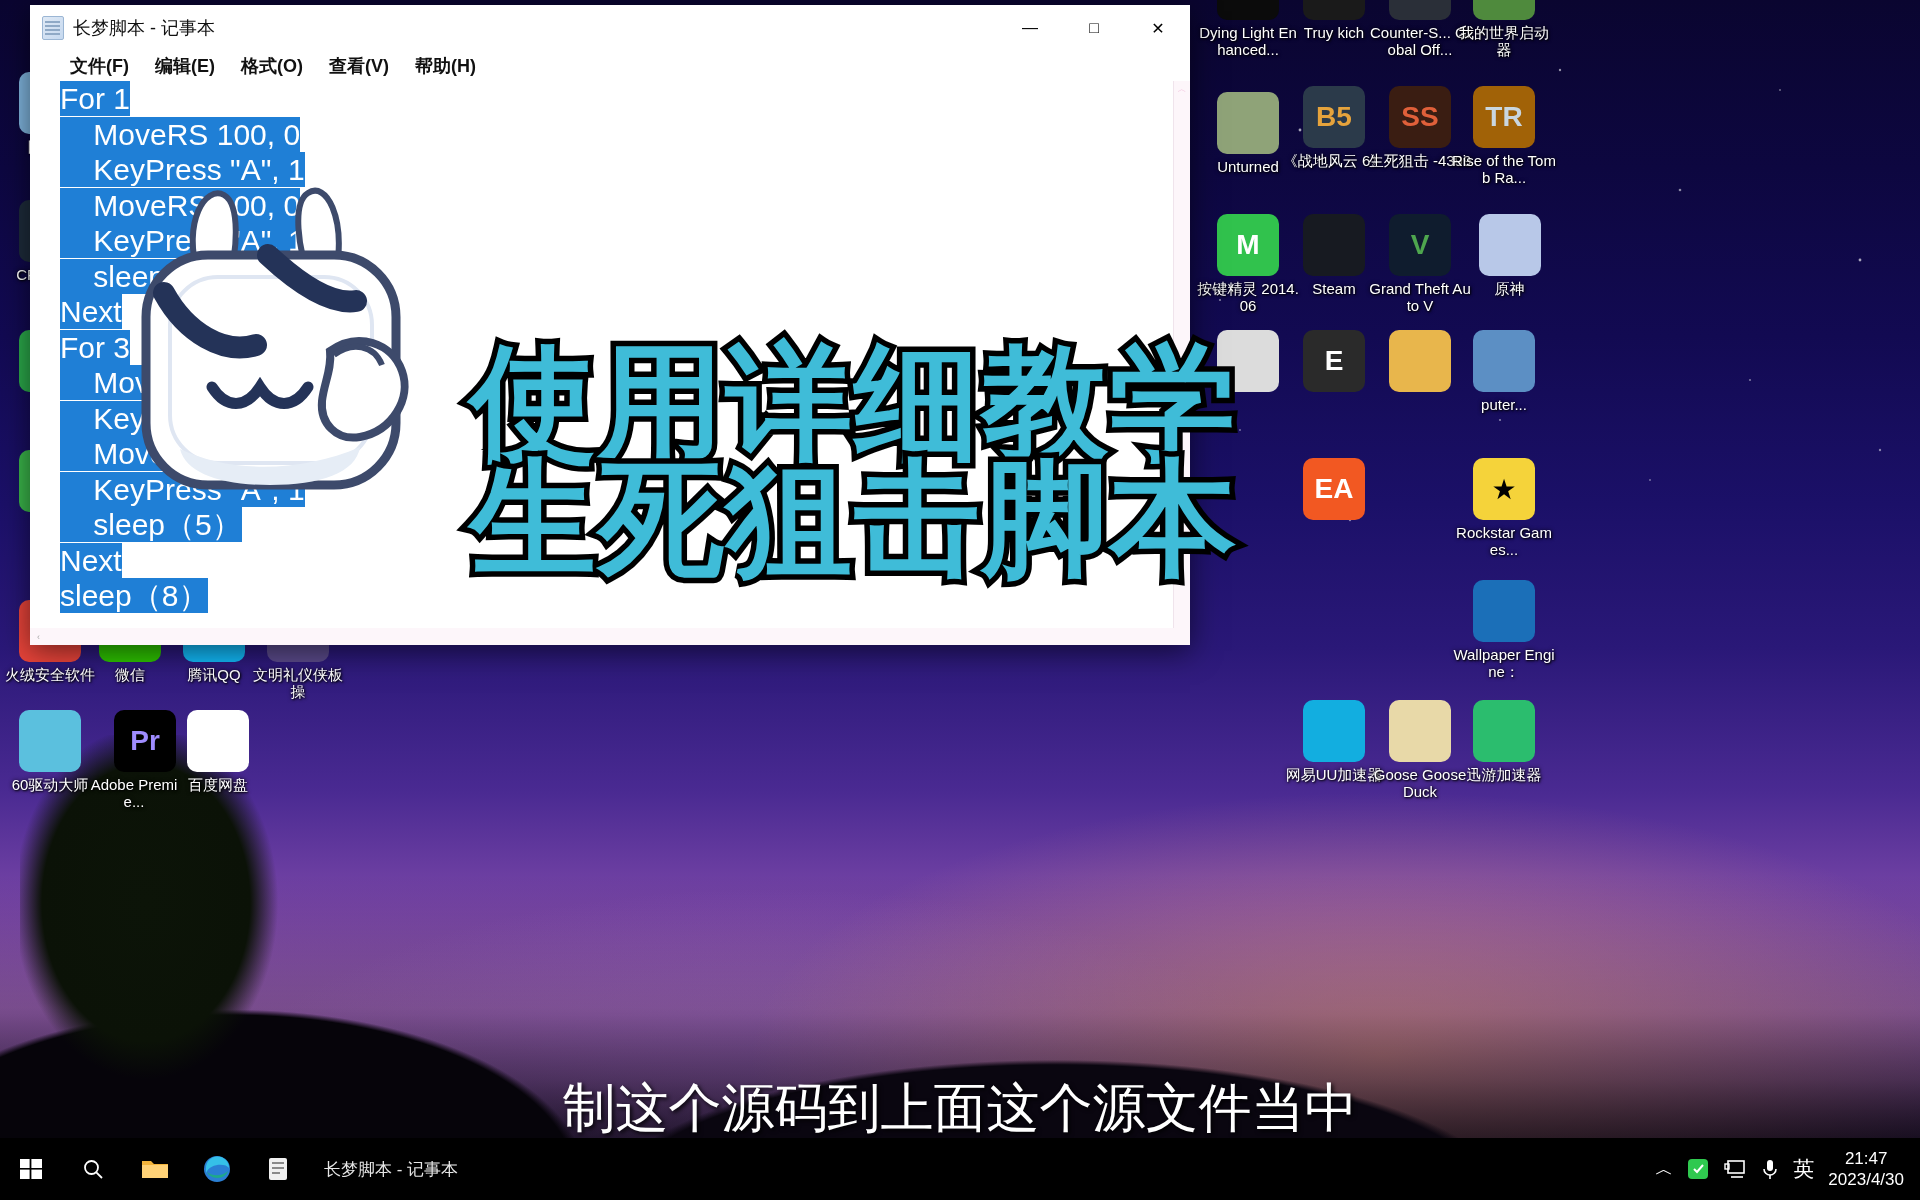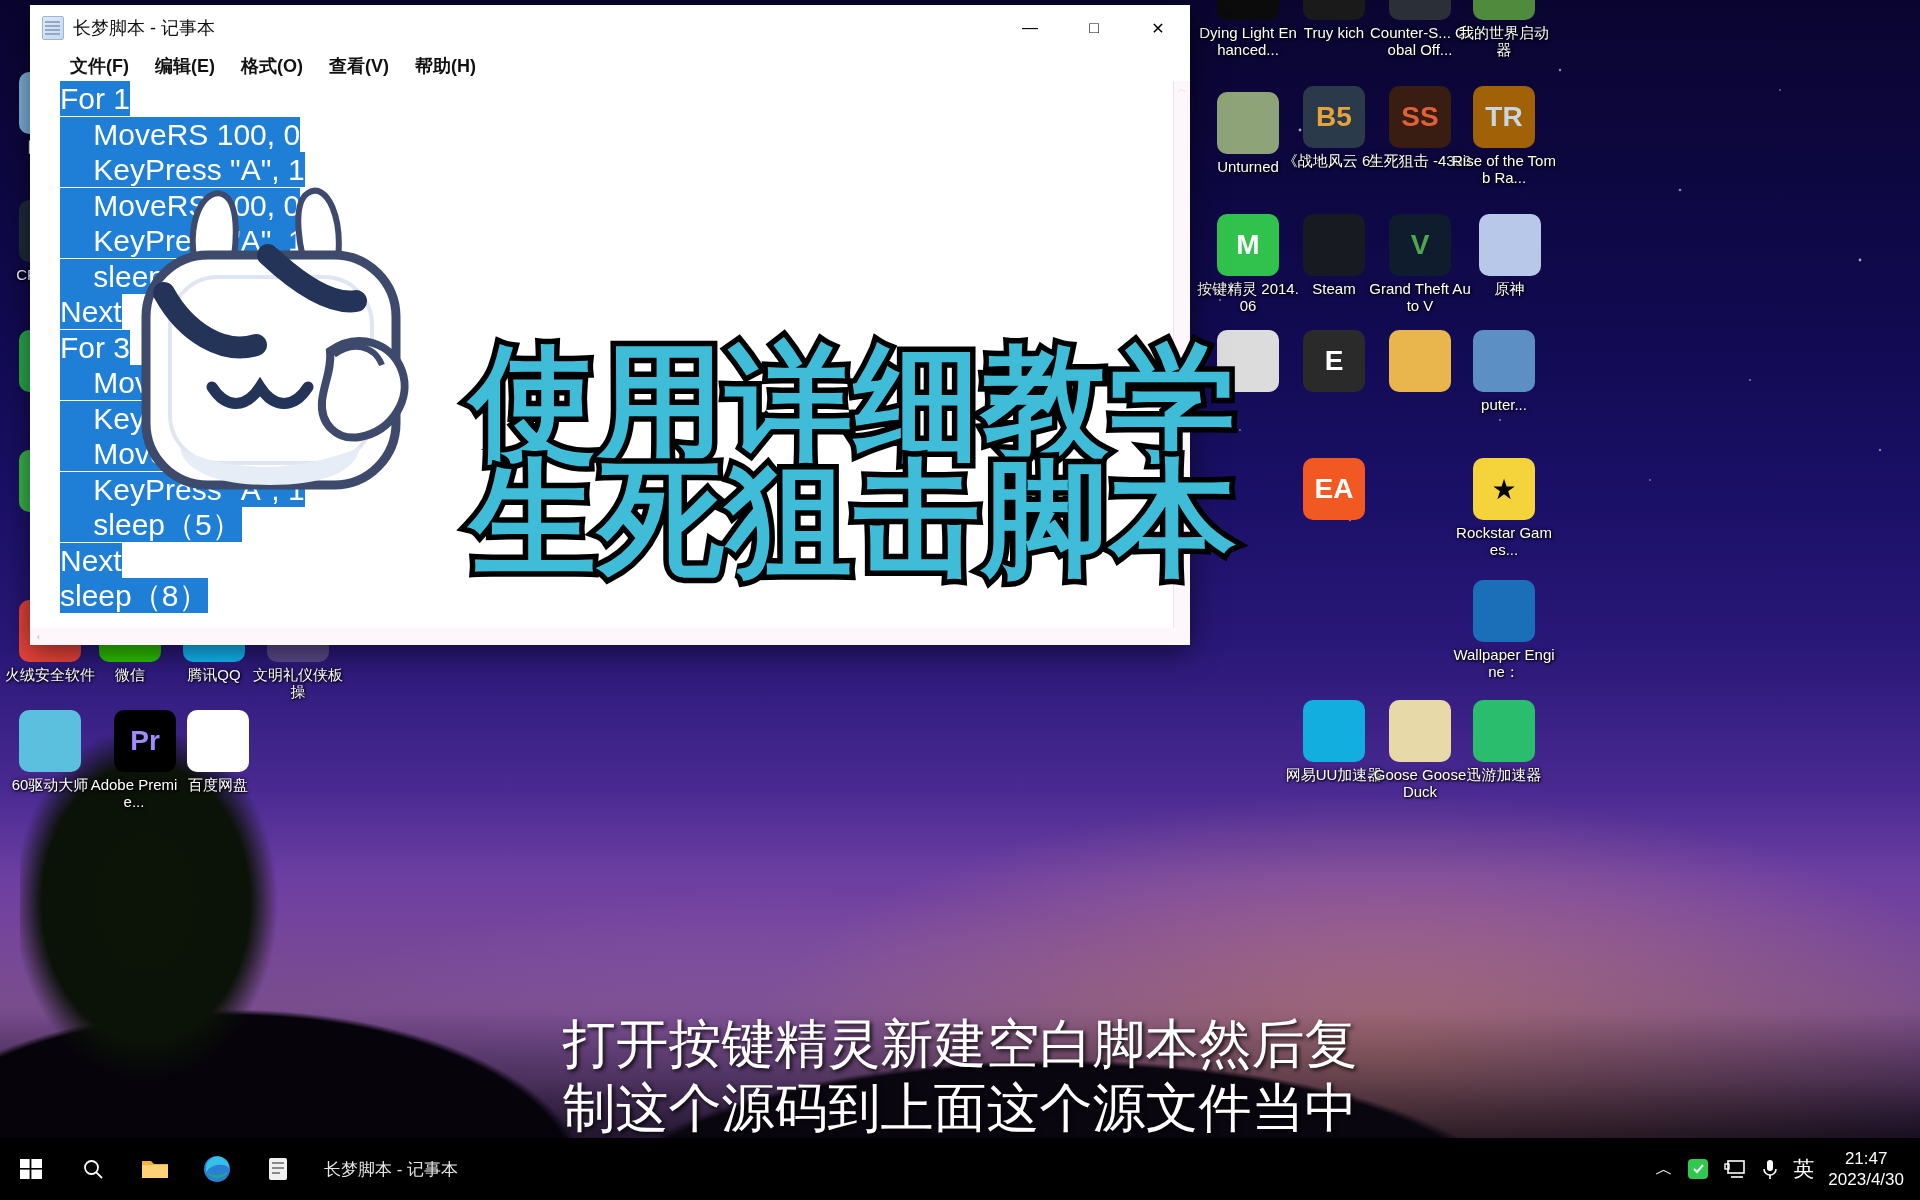--- a/index.html
+++ b/index.html
@@ -346,21 +346,20 @@
   <path d="M210 196 C238 176 272 188 282 216 C292 244 272 276 240 282 C216 286 200 268 202 246 C204 228 212 214 210 196 Z" fill="#ffffff" stroke="#3d4a6b" stroke-width="8"></path>
   <path d="M214 200 C232 186 254 190 262 210" fill="none" stroke="#3d4a6b" stroke-width="6"></path>
 </svg>
 
 <div id="bigtitle">
   <div>使用详细教学</div>
   <div>生死狙击脚本</div>
 </div>
 
 <div id="subs">
-  <div>打开按键精灵新建空白脚本然后复</div>
   <div>制这个源码到上面这个源文件当中</div>
 </div>
 
 <div id="taskbar">
   <div class="tb">
     <svg width="24" height="24" viewBox="0 0 24 24">
       <rect x="1" y="2" width="9.6" height="9" fill="#ffffff"></rect>
       <rect x="12.4" y="2" width="10.6" height="9" fill="#ffffff"></rect>
       <rect x="1" y="12.6" width="9.6" height="9.4" fill="#ffffff"></rect>
       <rect x="12.4" y="12.6" width="10.6" height="9.4" fill="#ffffff"></rect>

